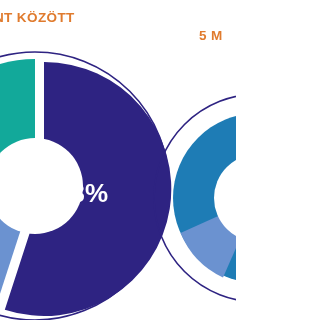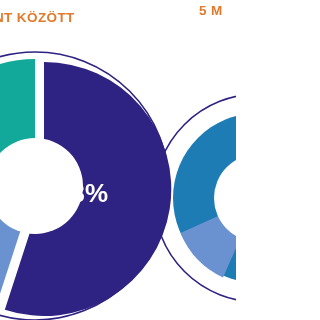--- a/index.html
+++ b/index.html
@@ -30,21 +30,21 @@
   .hdr {
     position: absolute;
     font-weight: bold;
     font-size: 13.5px;
     letter-spacing: 0.4px;
     color: #E07B2E;
     white-space: nowrap;
     line-height: 1;
   }
   #hdr-left  { left: -52px; top: 11px; }
-  #hdr-right { left: 199px; top: 4px; }
+  #hdr-right { left: 199px; top: 29px; }
 
   
   .chart {
     position: absolute;
     overflow: visible;
   }
   #chart-left  { left: -114px; top: 40px;  width: 300px; height: 300px; }
   #chart-right { left: 148px;  top: 88px;  width: 220px; height: 220px; }
 
   .chart svg { display: block; overflow: visible; }

